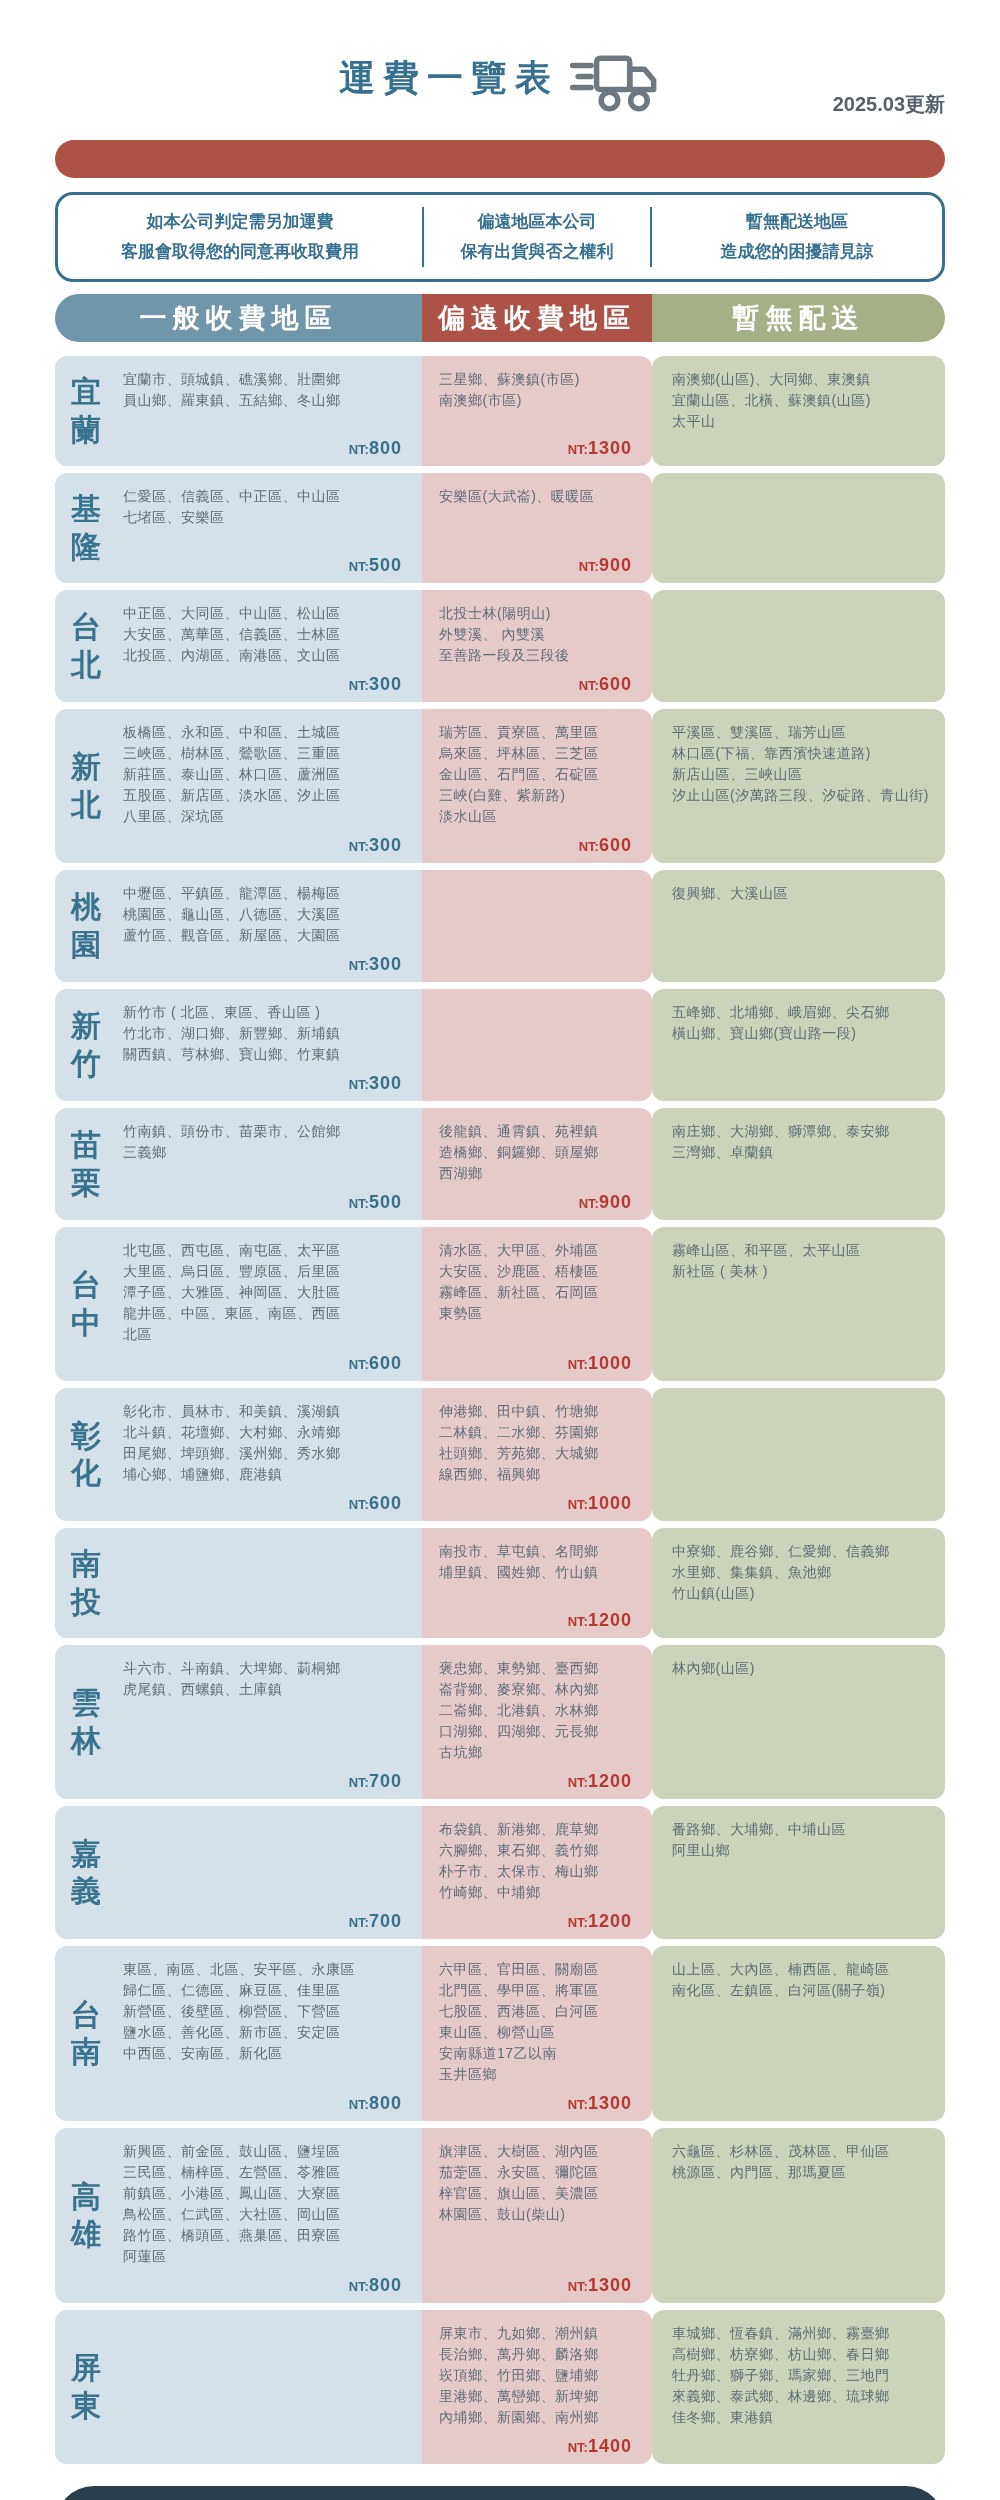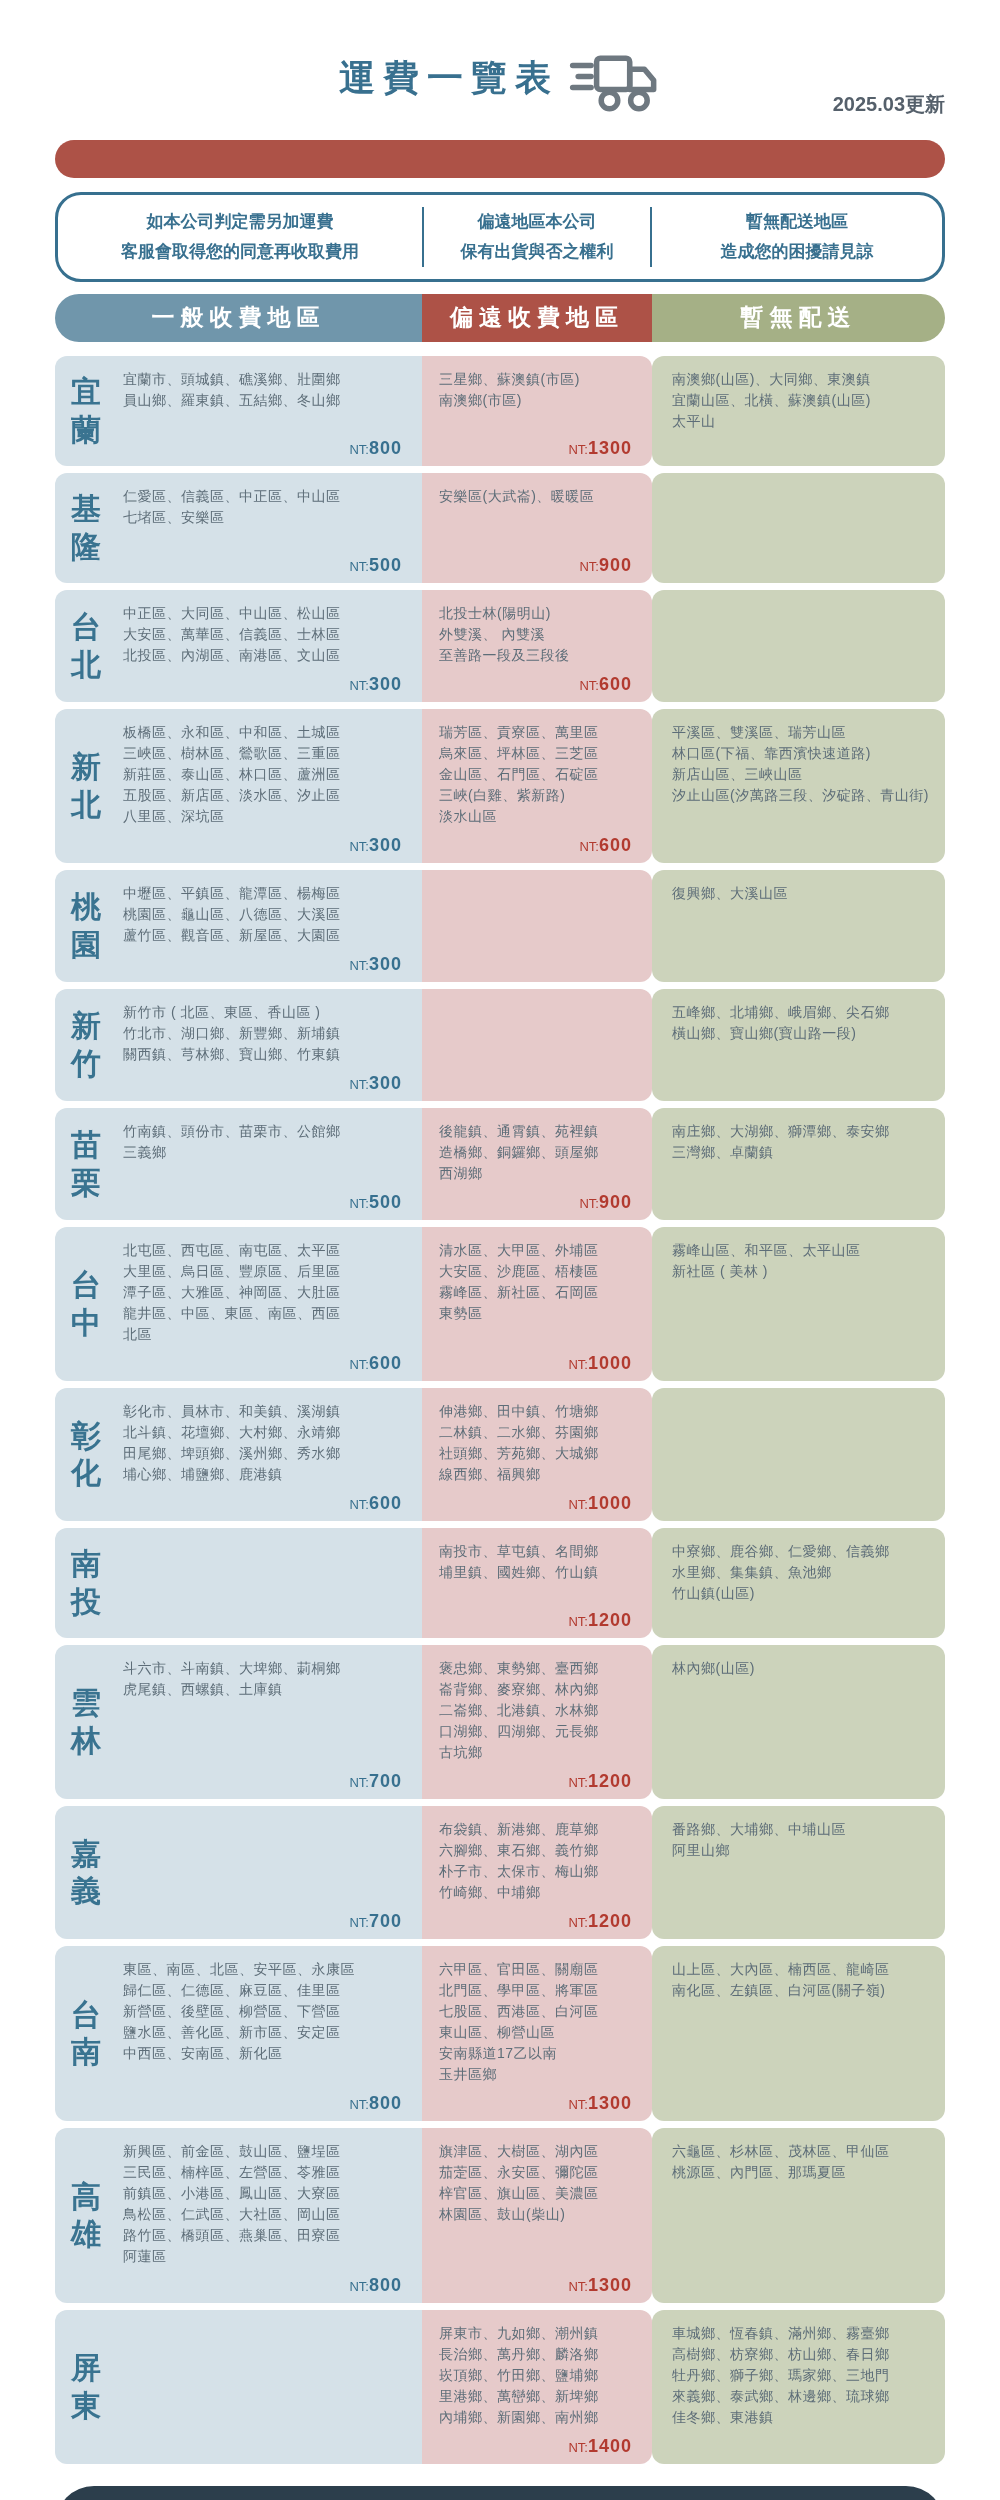--- a/index.html
+++ b/index.html
@@ -9,47 +9,47 @@
   
   .title-row{position:relative;display:flex;align-items:center;justify-content:center;height:84px;}
   .main-title{font-size:36px;font-weight:bold;color:#38708f;letter-spacing:8px;}
   .truck{margin-left:10px;margin-top:10px;}
   .update-note{position:absolute;right:55px;bottom:2px;font-size:20px;color:#55606b;font-weight:bold;}
 
   
   .red-bar{margin:20px 55px 0 55px;height:38px;border-radius:20px;background:#ad5247;}
 
   
-  .note-box{margin:14px 55px 0 55px;border:3px solid #37708f;border-radius:26px;display:flex;box-sizing:border-box;padding:12px 0;background:#ffffff;}
+  .note-box{margin:14px 55px 0 55px;border:3px solid #37708f;border-radius:18px;display:flex;box-sizing:border-box;padding:12px 0;background:#ffffff;}
   .note-col{box-sizing:border-box;display:flex;flex-direction:column;justify-content:center;text-align:center;color:#38708f;font-weight:bold;font-size:17px;line-height:1.75;}
   .note-col.c1{width:364px;}
   .note-col.c2{width:230px;border-left:2px solid #37708f;border-right:2px solid #37708f;}
   .note-col.c3{flex:1;}
 
   
   .pills{margin:12px 55px 0 55px;display:flex;height:48px;}
-  .pill{display:flex;align-items:center;justify-content:center;color:#ffffff;font-size:23px;font-weight:bold;letter-spacing:6px;}
+  .pill{display:flex;align-items:center;justify-content:center;color:#ffffff;font-size:27px;font-weight:bold;letter-spacing:6px;}
   .pill.general{width:367px;background:#7096ab;border-radius:24px 0 0 24px;}
   .pill.remote{width:230px;background:#ad5247;}
   .pill.none{flex:1;background:#a5b086;border-radius:0 24px 24px 0;}
 
   
   .rows{margin:14px 55px 0 55px;display:flex;flex-direction:column;gap:7px;}
   .row{display:flex;min-height:110px;}
   .card-a{display:flex;width:597px;border-radius:12px;overflow:hidden;}
   .region{width:62px;flex:none;display:flex;align-items:center;justify-content:center;background:#d5e1e8;
           font-size:30px;font-weight:bold;color:#397390;white-space:pre-line;line-height:1.25;text-align:center;}
   .cell{position:relative;box-sizing:border-box;}
   .cell.general{width:305px;background:#d5e1e8;}
   .cell.remote{width:230px;background:#e6caca;}
   .cell-text{padding:13px 12px 36px 6px;}
   .cell.remote .cell-text{padding-left:17px;}
   .line{font-size:14px;line-height:1.5;color:#5d6d78;letter-spacing:0.5px;}
   .price{position:absolute;right:20px;bottom:7px;display:flex;align-items:baseline;}
-  .p-prefix{font-size:13px;font-weight:normal;letter-spacing:0;}
+  .p-prefix{font-size:13px;font-weight:bold;letter-spacing:0;}
   .p-value{font-size:18px;font-weight:bold;letter-spacing:1px;}
   .price.blue{color:#37708f;}
   .price.red{color:#b23a2f;}
   .card-b{flex:1;margin-left:0;background:#ccd3bb;border-radius:12px;box-sizing:border-box;}
   .card-b .cell-text{padding:13px 10px 13px 20px;}
 
   
   .footer-bar{margin:22px 55px 0 55px;height:78px;border-radius:40px;background:#2c3e4c;display:flex;align-items:center;justify-content:center;gap:18px;}
 </style>
 </head>

